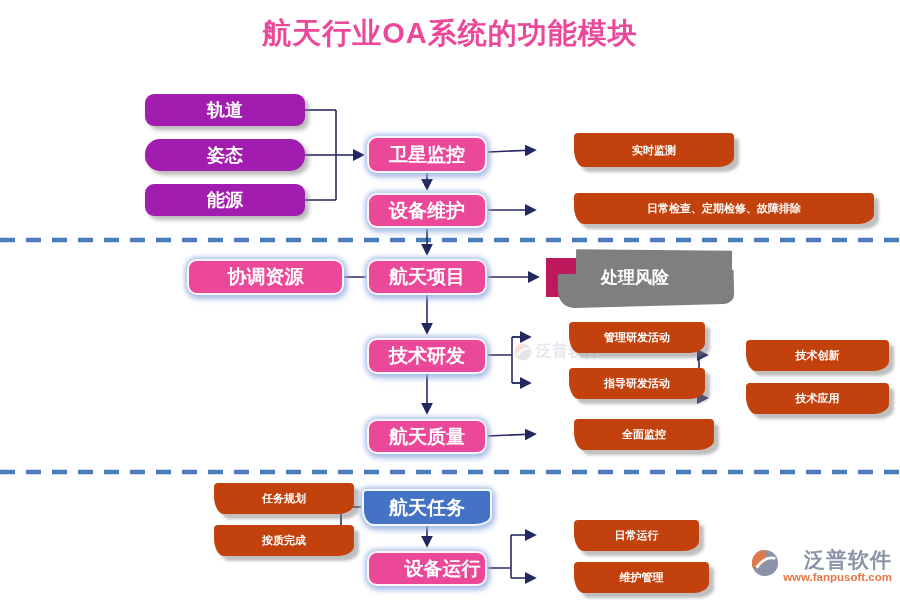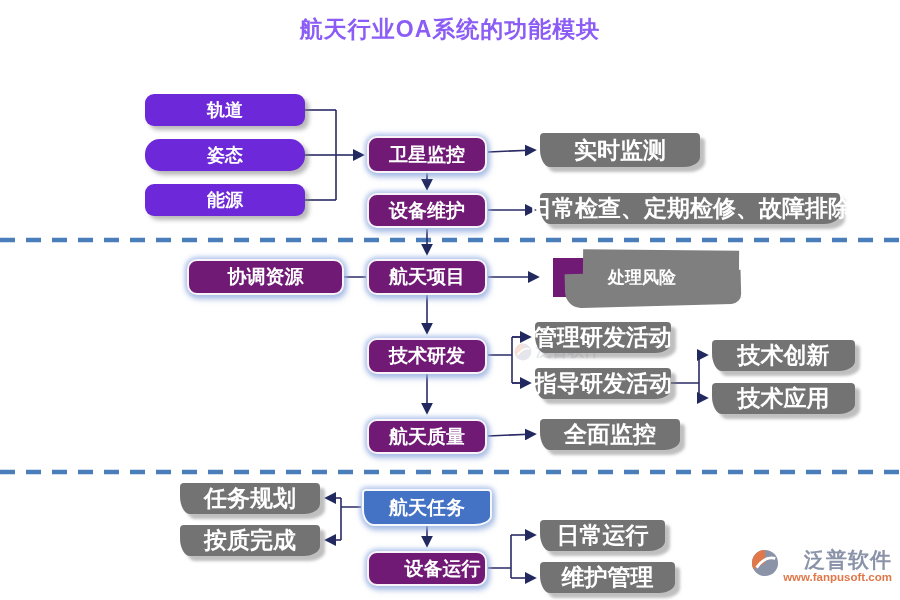--- a/index.html
+++ b/index.html
@@ -2,52 +2,53 @@
 <html><head>
 <meta charset="utf-8">
 <style>
   html,body{margin:0;padding:0;background:#ffffff;}
   #canvas{
     position:relative;width:900px;height:600px;background:#ffffff;overflow:hidden;
     font-family:"Liberation Sans","DejaVu Sans",sans-serif;
   }
   #page-title{
     position:absolute;left:0;top:14px;width:100%;text-align:center;
-    font-size:23px;font-weight:800;color:#8b5cf6;letter-spacing:1px;
+    font-size:29px;font-weight:800;color:#ec4899;letter-spacing:1px;
   }
   svg.layer{position:absolute;left:0;top:0;z-index:1;}
   .node{
     position:absolute;z-index:2;display:flex;align-items:center;justify-content:center;
     color:#ffffff;font-weight:bold;white-space:nowrap;box-sizing:border-box;
   }
   
   .gray-round{
-    background:#6d28d9;border-radius:9px;font-size:18px;
+    background:#a21caf;border-radius:9px;font-size:18px;
     box-shadow:4px 4px 4px rgba(128,128,128,.55);
   }
   
   .gray-doc{
-    background:#737373;font-size:23px;
+    background:#c2410c;font-size:11px;
     border-radius:4px 4px 16px 10px / 4px 4px 10px 18px;
     box-shadow:5px 5px 3px rgba(128,128,128,.5);
+    margin-left:34px;
   }
   
-  .gray-stack{background:#701a75;font-size:17px;margin-left:7px;}
+  .gray-stack{background:#be185d;font-size:17px;}
   .gray-stack::before{
     content:"";position:absolute;z-index:-1;background:#7f7f7f;
     left:30px;right:-8px;top:-8px;bottom:16px;transform:rotate(.5deg);
   }
   .gray-stack::after{
     content:"";position:absolute;z-index:-1;background:#7f7f7f;
     left:12px;right:-10px;top:14px;bottom:-9px;transform:rotate(-1.5deg);
     border-radius:0 0 10px 16px;
   }
   
   .blue{
-    background:#701a75;border:2px solid rgba(255,255,255,.95);border-radius:10px;
+    background:#ec4899;border:2px solid rgba(255,255,255,.95);border-radius:10px;
     font-size:19px;
     box-shadow:0 0 5px 2px rgba(160,185,230,.85),2px 4px 6px rgba(120,150,210,.5);
   }
   
   .blue-doc{
     background:#4472c4;border:2px solid rgba(255,255,255,.95);
     border-radius:4px 4px 18px 12px / 4px 4px 10px 16px;
     font-size:19px;
     box-shadow:0 0 5px 2px rgba(160,185,230,.85),2px 4px 6px rgba(120,150,210,.5);
   }

